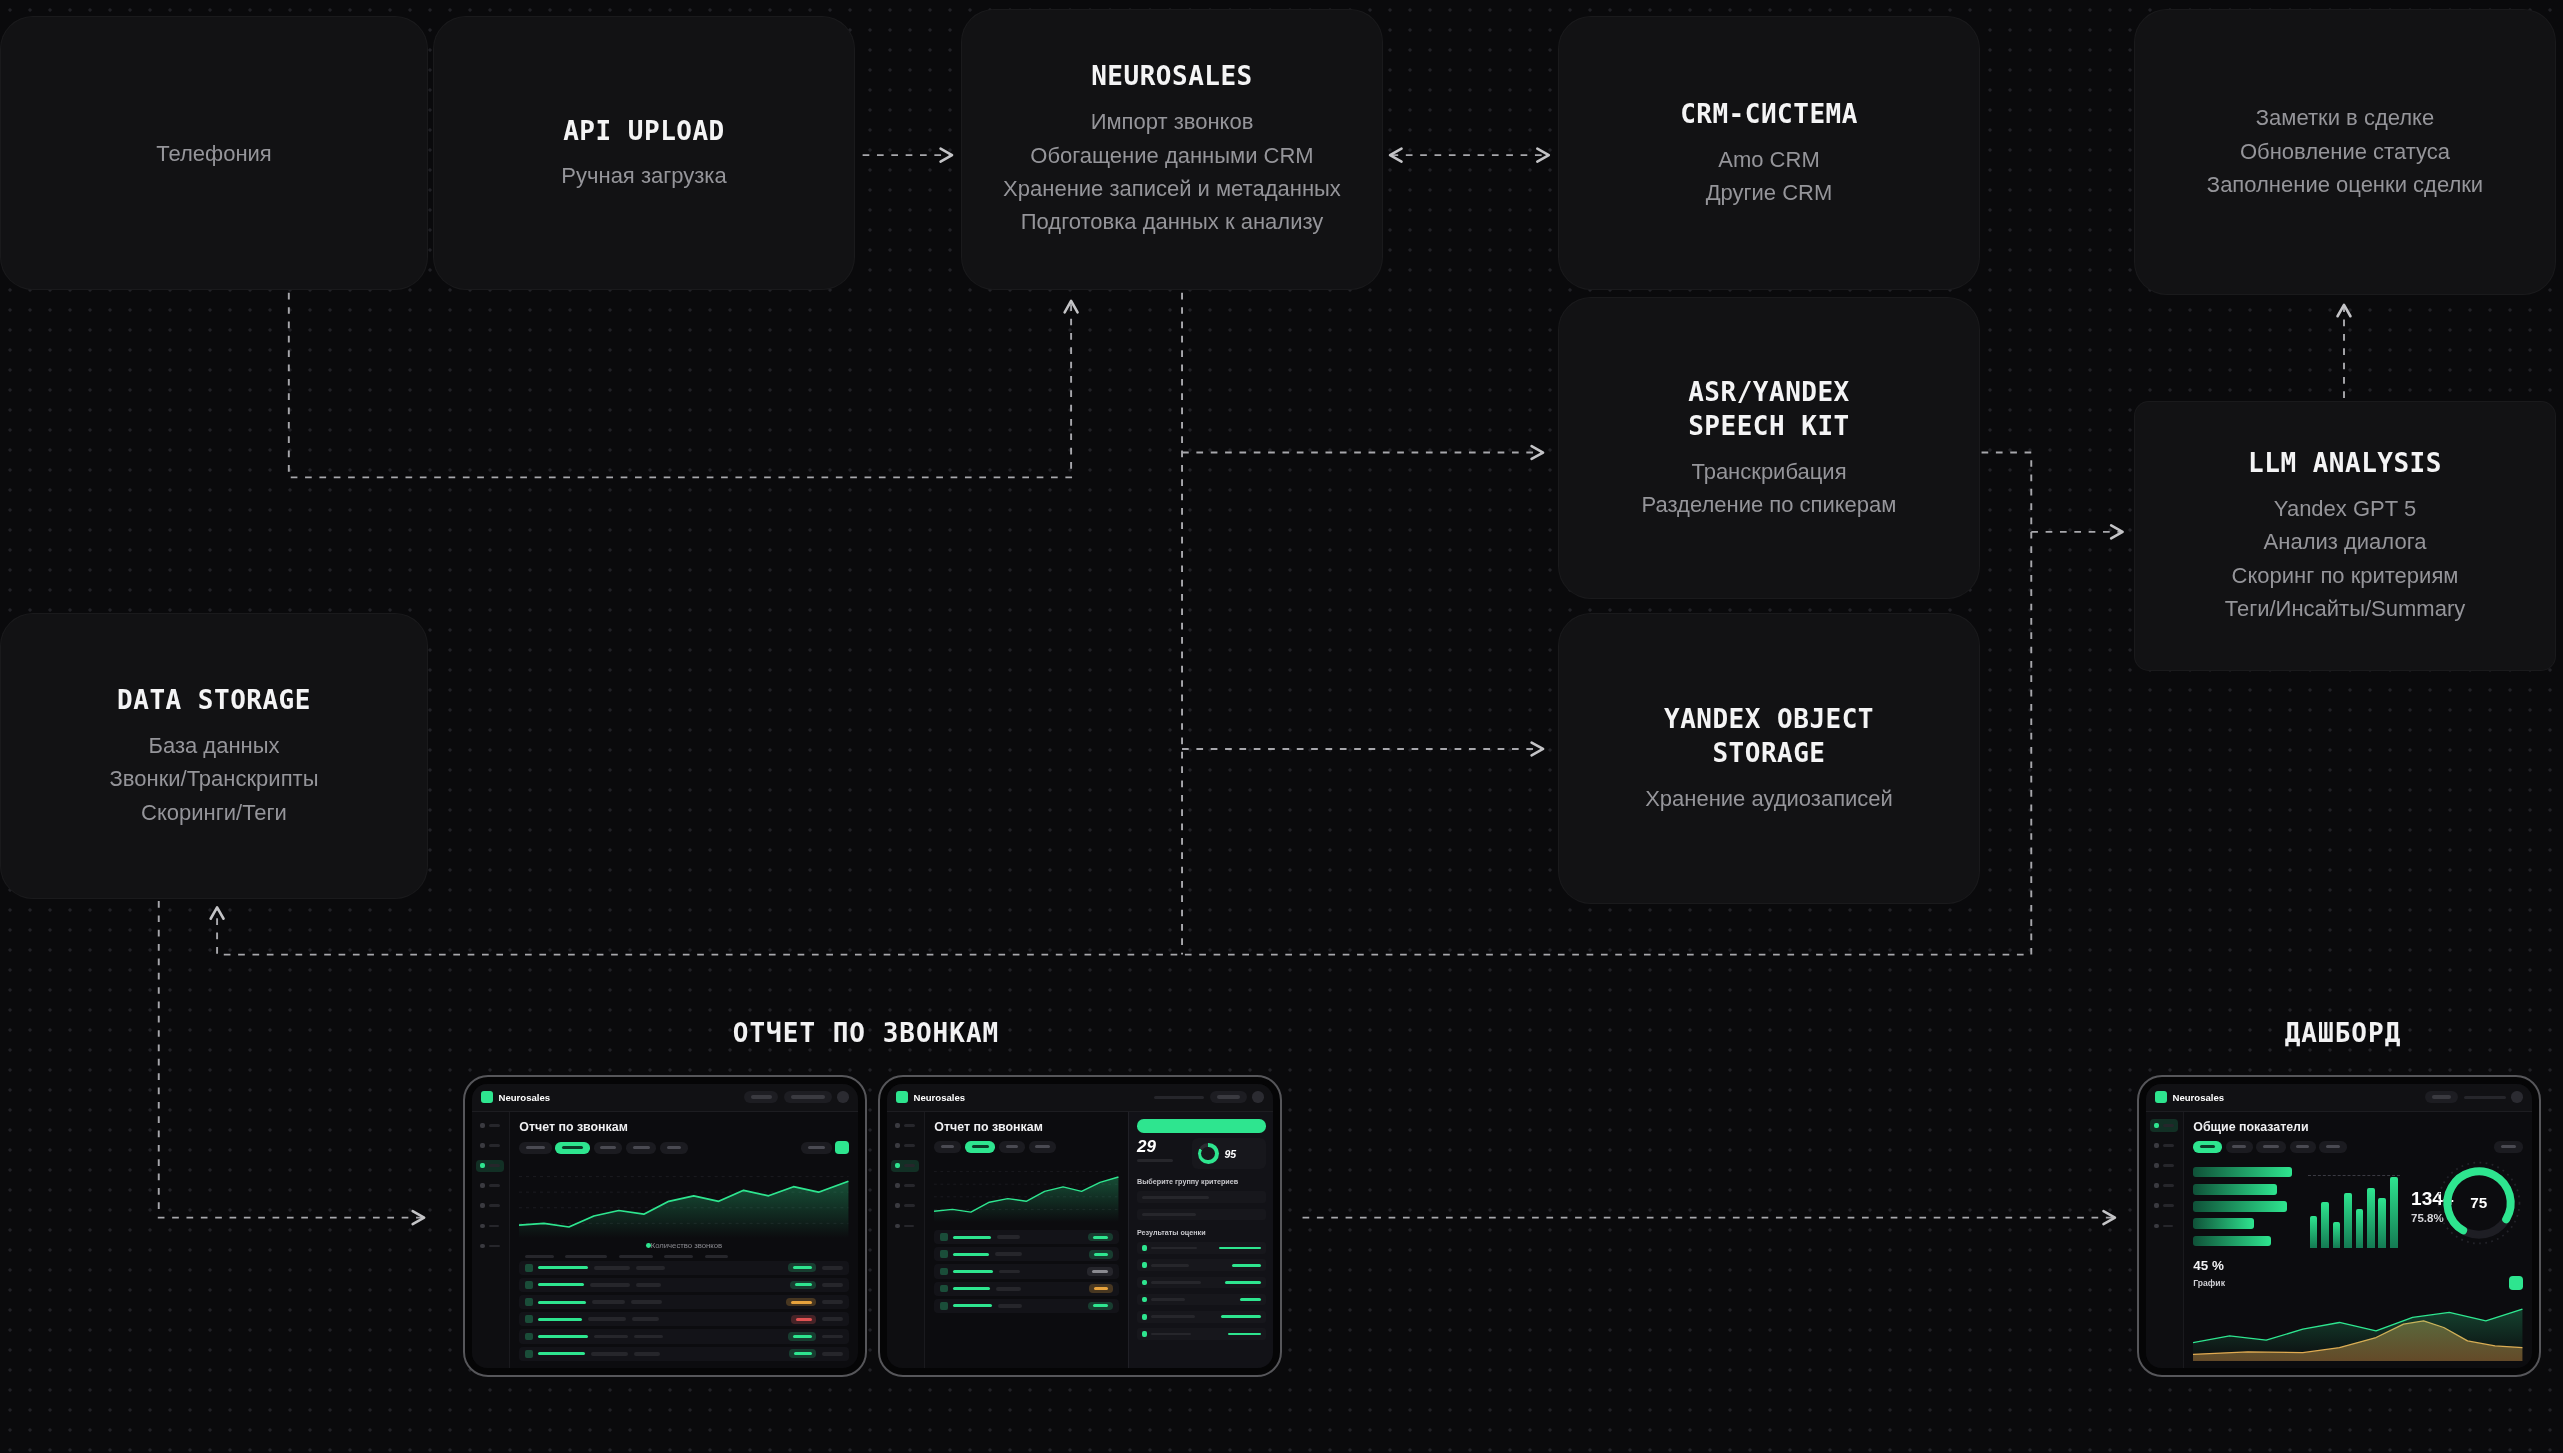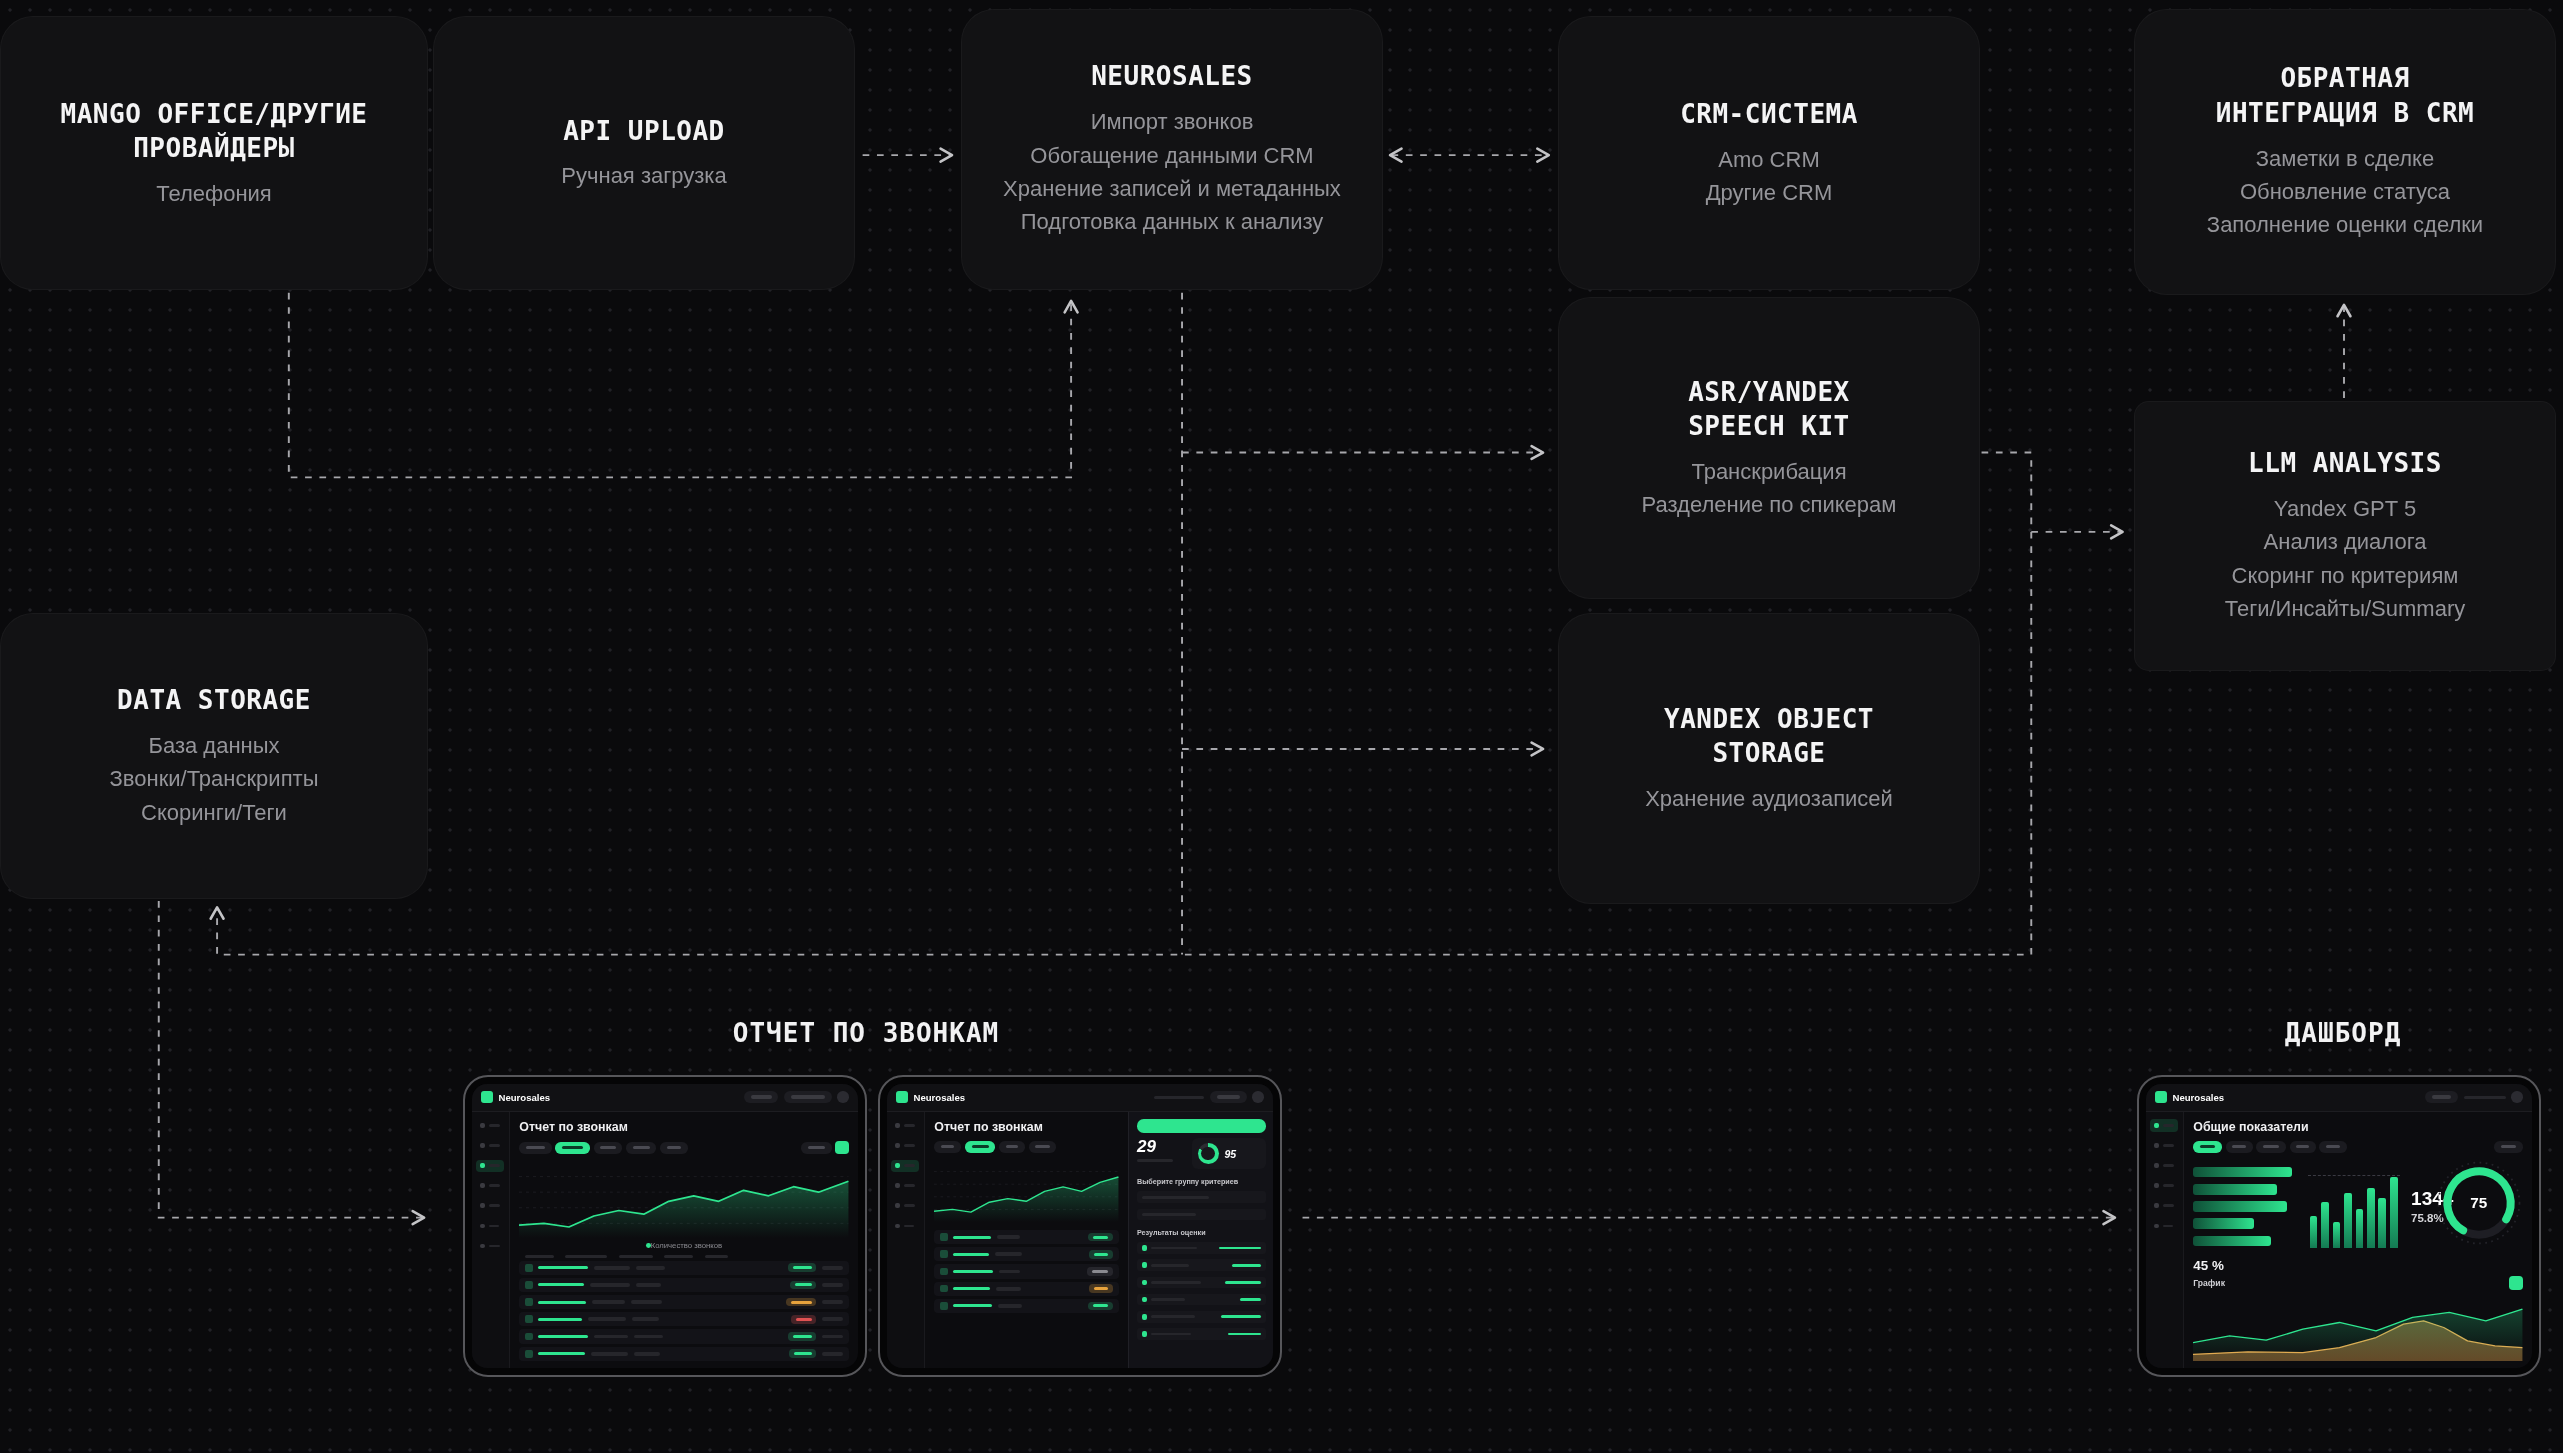--- a/index.html
+++ b/index.html
@@ -130,21 +130,20 @@
     <path d="M1236,783 H1612" marker-end="url(#ah)"></path>
     <path d="M2072,473 H2124 V556 H2218" marker-end="url(#ah)"></path>
     <path d="M2451,416 V320" marker-end="url(#ah)"></path>
     <path d="M2124,556 V998 H227 V950" marker-end="url(#ah)"></path>
     <path d="M166,942 V1273 H442" marker-end="url(#ah)"></path>
     <path d="M1362,1273 H2210" marker-end="url(#ah)"></path>
   </g>
 </svg>
 
 <div class="node" style="left:0px;top:16.3px;width:428px;height:274px;">
-  <div class="node-title" style="max-width:363px;">MANGO OFFICE/ДРУГИЕ ПРОВАЙДЕРЫ</div>
   <div class="node-line">Телефония</div>
 </div>
 
 <div class="node" style="left:433px;top:16.3px;width:422px;height:274px;">
   <div class="node-title">API UPLOAD</div>
   <div class="node-line">Ручная загрузка</div>
 </div>
 
 <div class="node" style="left:961px;top:8.6px;width:422px;height:281px;">
   <div class="node-title">NEUROSALES</div>
@@ -154,21 +153,20 @@
   <div class="node-line">Подготовка данных к анализу</div>
 </div>
 
 <div class="node" style="left:1558px;top:16.3px;width:422px;height:274px;">
   <div class="node-title">CRM-СИСТЕМА</div>
   <div class="node-line">Amo CRM</div>
   <div class="node-line">Другие CRM</div>
 </div>
 
 <div class="node" style="left:2134px;top:8.6px;width:422px;height:286px;">
-  <div class="node-title" style="max-width:287px;">ОБРАТНАЯ ИНТЕГРАЦИЯ В CRM</div>
   <div class="node-line">Заметки в сделке</div>
   <div class="node-line">Обновление статуса</div>
   <div class="node-line" style="max-width:277px;">Заполнение оценки сделки</div>
 </div>
 
 <div class="node" style="left:1558px;top:297px;width:422px;height:302px;">
   <div class="node-title" style="max-width:201px;">ASR/YANDEX SPEECH KIT</div>
   <div class="node-line">Транскрибация</div>
   <div class="node-line">Разделение по спикерам</div>
 </div>

